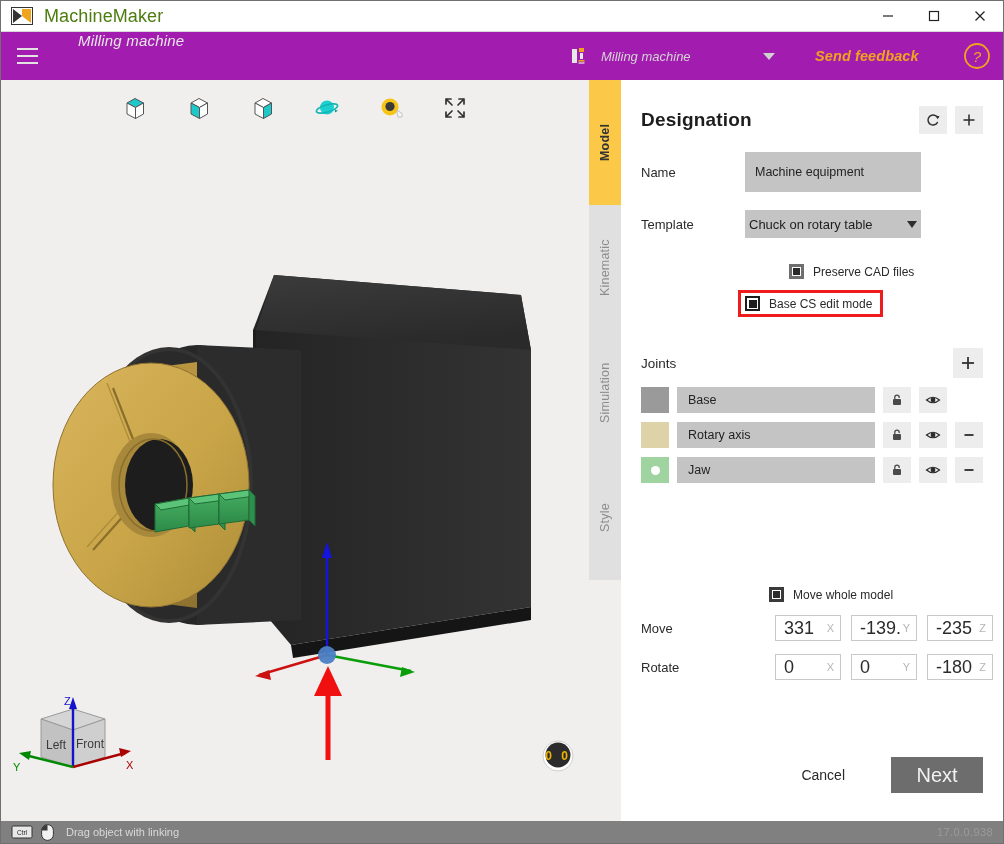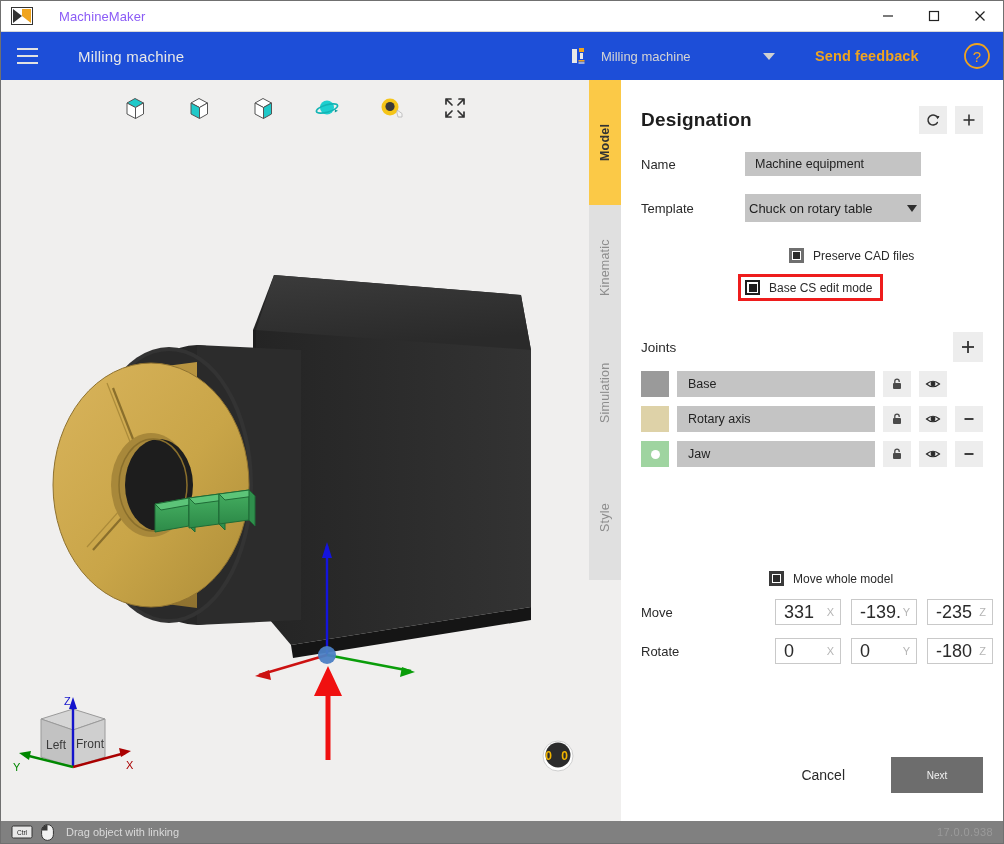--- a/index.html
+++ b/index.html
@@ -18,36 +18,37 @@
 
   
   .titlebar {
     height: 31px; flex: 0 0 31px;
     background: #ffffff;
     display: flex; align-items: center;
     border-bottom: 1px solid #d8d8d8;
   }
   .title-logo { width: 22px; height: 18px; margin-left: 10px; flex: 0 0 22px; }
   .title-text {
-    font-size: 13px; color: #8b5cf6; margin-left: 26px;
+    font-size: 18px; color: #4d7c0f; margin-left: 11px;
     letter-spacing: .1px; white-space: nowrap;
   }
   .win-ctrls { margin-left: auto; display: flex; height: 31px; }
   .win-btn {
     width: 46px; height: 31px;
     display: flex; align-items: center; justify-content: center;
     color: #222;
   }
 
   
   .header {
     height: 48px; flex: 0 0 48px;
-    background: #1d4ed8;
-    display: flex; align-items: center;
+    background: #a21caf;
+    display: flex; align-items: flex-start;
     position: relative;
+    font-style: italic;
   }
   .hamburger {
     width: 52px; height: 48px;
     display: flex; flex-direction: column;
     align-items: center; justify-content: center; gap: 5px;
   }
   .hamburger span {
     display: block; width: 21px; height: 2px; background: #e2e2e2;
   }
   .header-title {
@@ -152,21 +153,21 @@
 
   .form-row {
     display: flex; align-items: center;
     margin-top: 18px;
   }
   .form-row .lbl {
     width: 104px; flex: 0 0 104px;
     font-size: 13px; color: #2a2a2a;
   }
   .txt-field {
-    width: 176px; height: 24px; background: #c4c4c4;
+    width: 176px; height: 40px; background: #c4c4c4;
     border: none; outline: none;
     font-family: "Liberation Sans", sans-serif;
     font-size: 12.5px; color: #232323;
     padding: 0 10px;
   }
   .sel-field {
     width: 176px; height: 28px; background: #c4c4c4;
     display: flex; align-items: center; padding: 0 4px;
     font-size: 13px; color: #1e1e1e;
   }
@@ -262,21 +263,21 @@
     position: absolute; right: 20px; bottom: 28px;
     display: flex; align-items: center; gap: 32px;
   }
   .btn-cancel {
     font-size: 14px; color: #2a2a2a;
     padding: 10px 14px; background: none; border: none;
     font-family: "Liberation Sans", sans-serif;
   }
   .btn-next {
     width: 92px; height: 36px; background: #6d6d6d;
-    color: #f2f2f2; font-size: 10px; border: none;
+    color: #f2f2f2; font-size: 20px; border: none;
     font-family: "Liberation Sans", sans-serif;
   }
 
   
   .statusbar {
     height: 22px; flex: 0 0 22px;
     background: #808080;
     display: flex; align-items: center;
     padding: 0 10px;
   }

